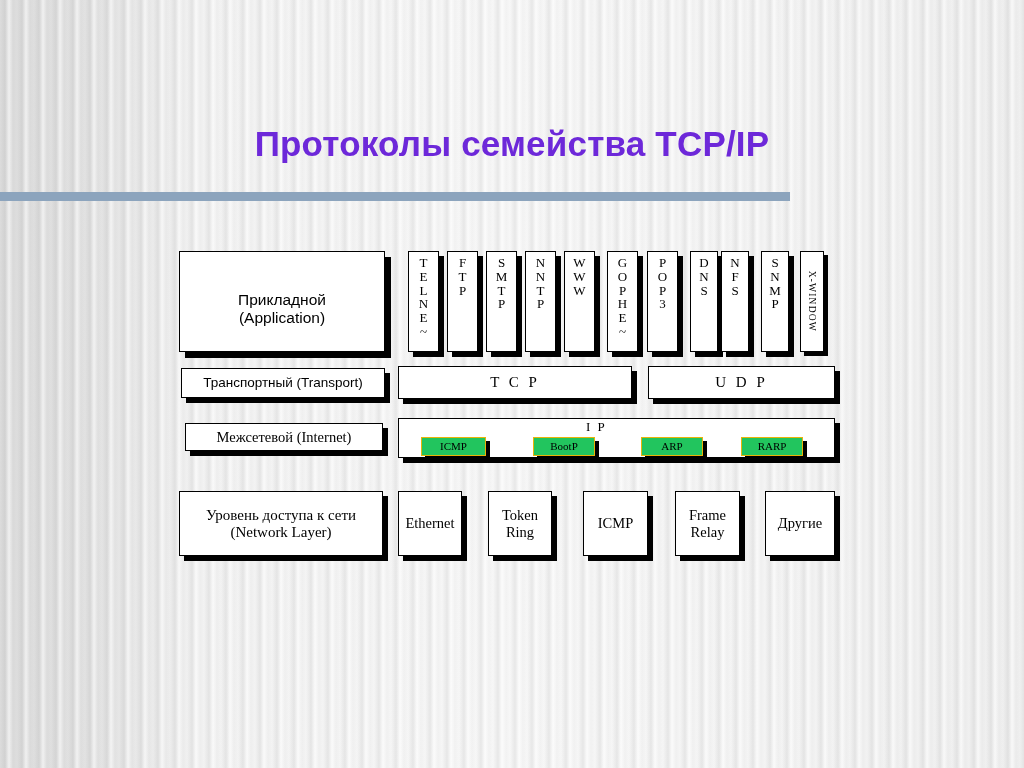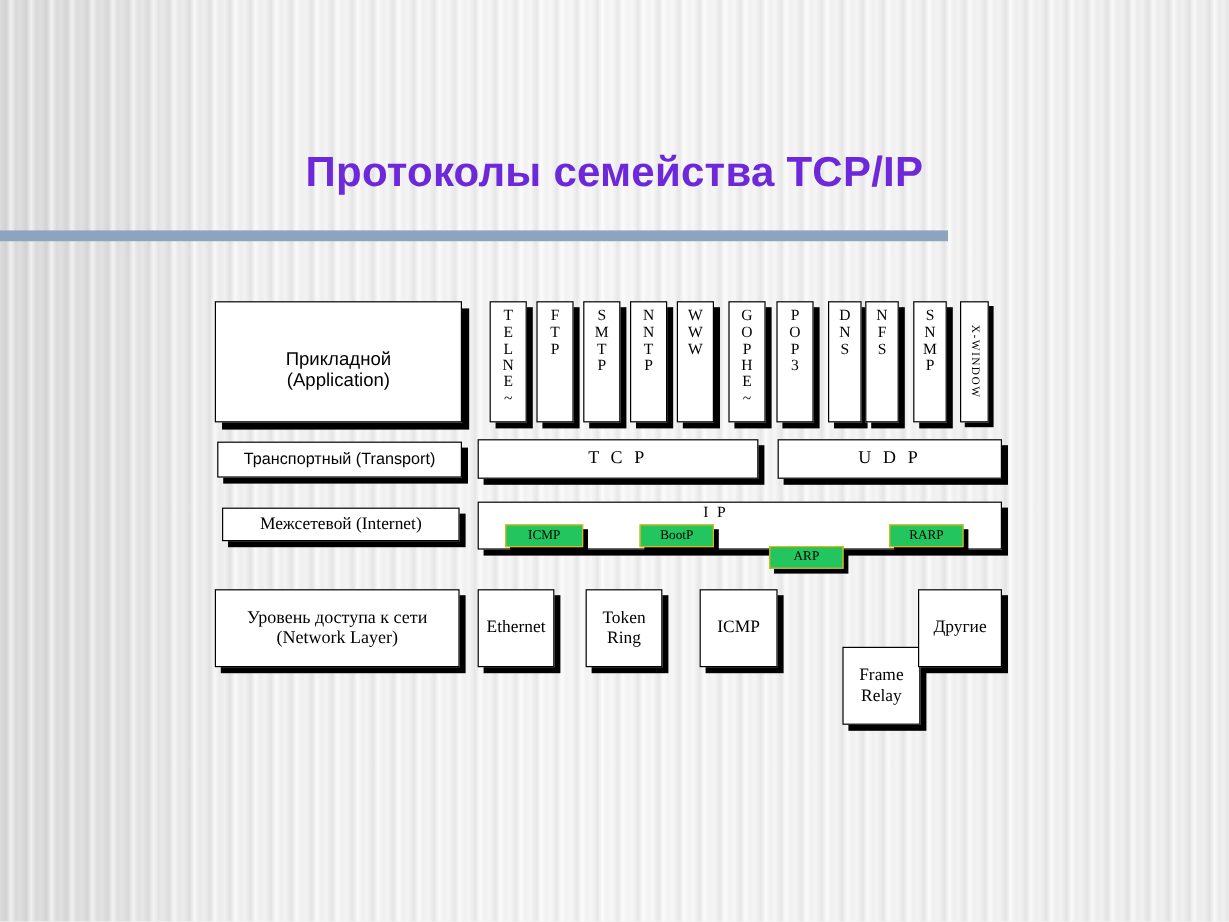--- a/index.html
+++ b/index.html
@@ -148,28 +148,28 @@
     box-shadow: 4px 4px 0 0 #000000;
     display: flex;
     align-items: center;
     justify-content: center;
     font-size: 11px;
     height: 19px;
     top: 18px;
   }
   #chip-icmp  { left: 22px;  width: 65px; }
   #chip-bootp { left: 134px; width: 62px; }
-  #chip-arp   { left: 242px; width: 62px; margin-top: 18px; }
+  #chip-arp   { left: 242px; width: 62px; }
   #chip-rarp  { left: 342px; width: 62px; }
 
   .netbox { top: 491px; height: 65px; font-size: 14.5px; }
   #box-ethernet    { left: 398px; width: 64px; }
   #box-tokenring   { left: 488px; width: 64px; }
   #box-fddi        { left: 583px; width: 65px; }
-  #box-framerelay  { left: 702px; width: 65px; margin-top: 48px; }
+  #box-framerelay  { left: 675px; width: 65px; }
   #box-other       { left: 765px; width: 70px; }
 </style>
 </head>
 <body>
 
 <div id="slide-bg"></div>
 
 <div id="title-block">
   <div id="page-title">Протоколы семейства TCP/IP</div>
 </div>

